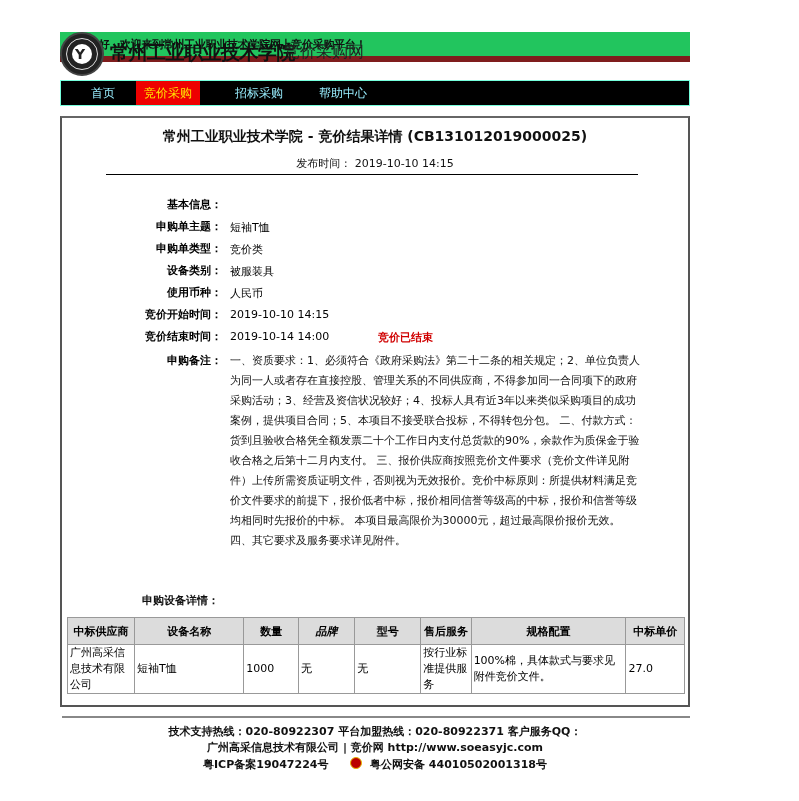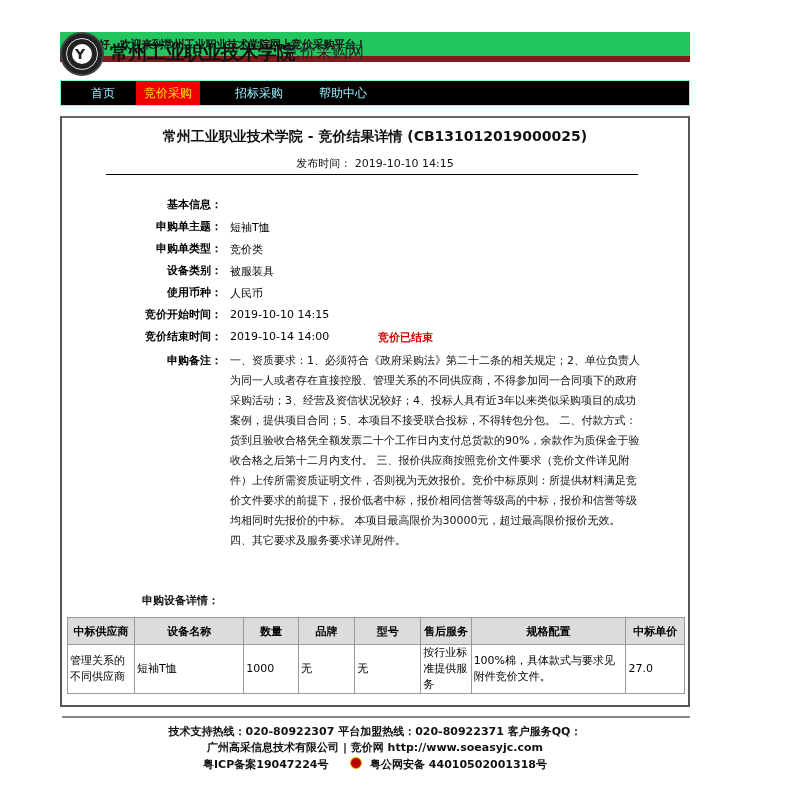--- a/index.html
+++ b/index.html
@@ -124,30 +124,30 @@
   <div class="remark">一、资质要求：1、必须符合《政府采购法》第二十二条的相关规定；2、单位负责人为同一人或者存在直接控股、管理关系的不同供应商，不得参加同一合同项下的政府采购活动；3、经营及资信状况较好；4、投标人具有近3年以来类似采购项目的成功案例，提供项目合同；5、本项目不接受联合投标，不得转包分包。 二、付款方式：货到且验收合格凭全额发票二十个工作日内支付总货款的90%，余款作为质保金于验收合格之后第十二月内支付。 三、报价供应商按照竞价文件要求（竞价文件详见附件）上传所需资质证明文件，否则视为无效报价。竞价中标原则：所提供材料满足竞价文件要求的前提下，报价低者中标，报价相同信誉等级高的中标，报价和信誉等级均相同时先报价的中标。 本项目最高限价为30000元，超过最高限价报价无效。四、其它要求及服务要求详见附件。</div>
 
   <div class="eq-title">申购设备详情：</div>
 
   <table class="eq">
     <thead>
       <tr>
         <th style="width:67px;">中标供应商</th>
         <th style="width:110px;">设备名称</th>
         <th style="width:54px;">数量</th>
-        <th style="width:56px;">品牌</th>
+        <th style="width:56px;font-style:italic;">品牌</th>
         <th style="width:66px;">型号</th>
         <th style="width:50px;">售后服务</th>
         <th style="width:156px;">规格配置</th>
         <th style="width:58px;">中标单价</th>
       </tr>
     </thead>
     <tbody>
       <tr>
-        <td>管理关系的不同供应商</td>
+        <td>广州高采信息技术有限公司</td>
         <td>短袖T恤</td>
         <td class="c">1000</td>
         <td>无</td>
         <td>无</td>
         <td>按行业标准提供服务</td>
         <td>100%棉，具体款式与要求见附件竞价文件。</td>
         <td class="c">27.0</td>
       </tr>
     </tbody>
   </table>

